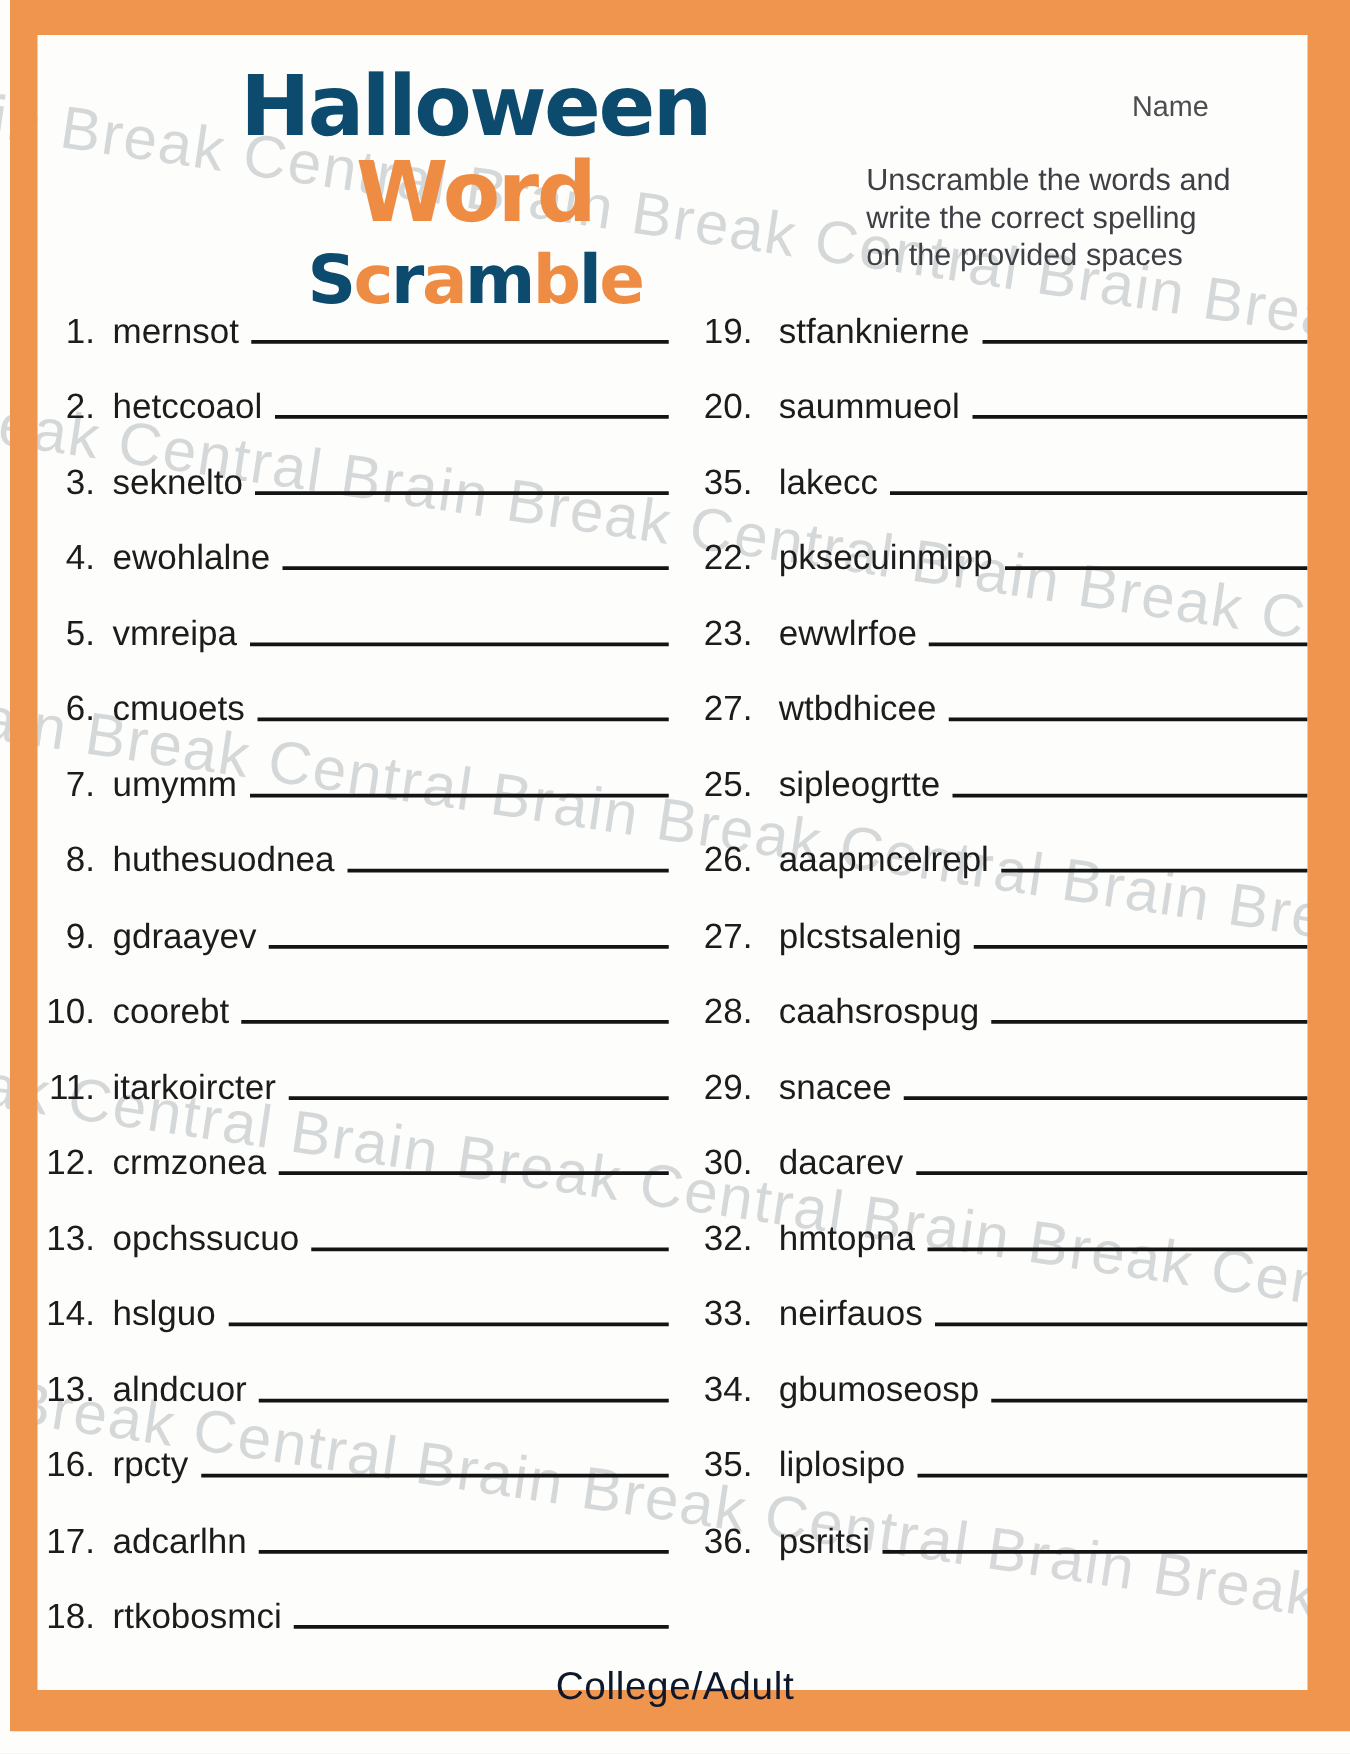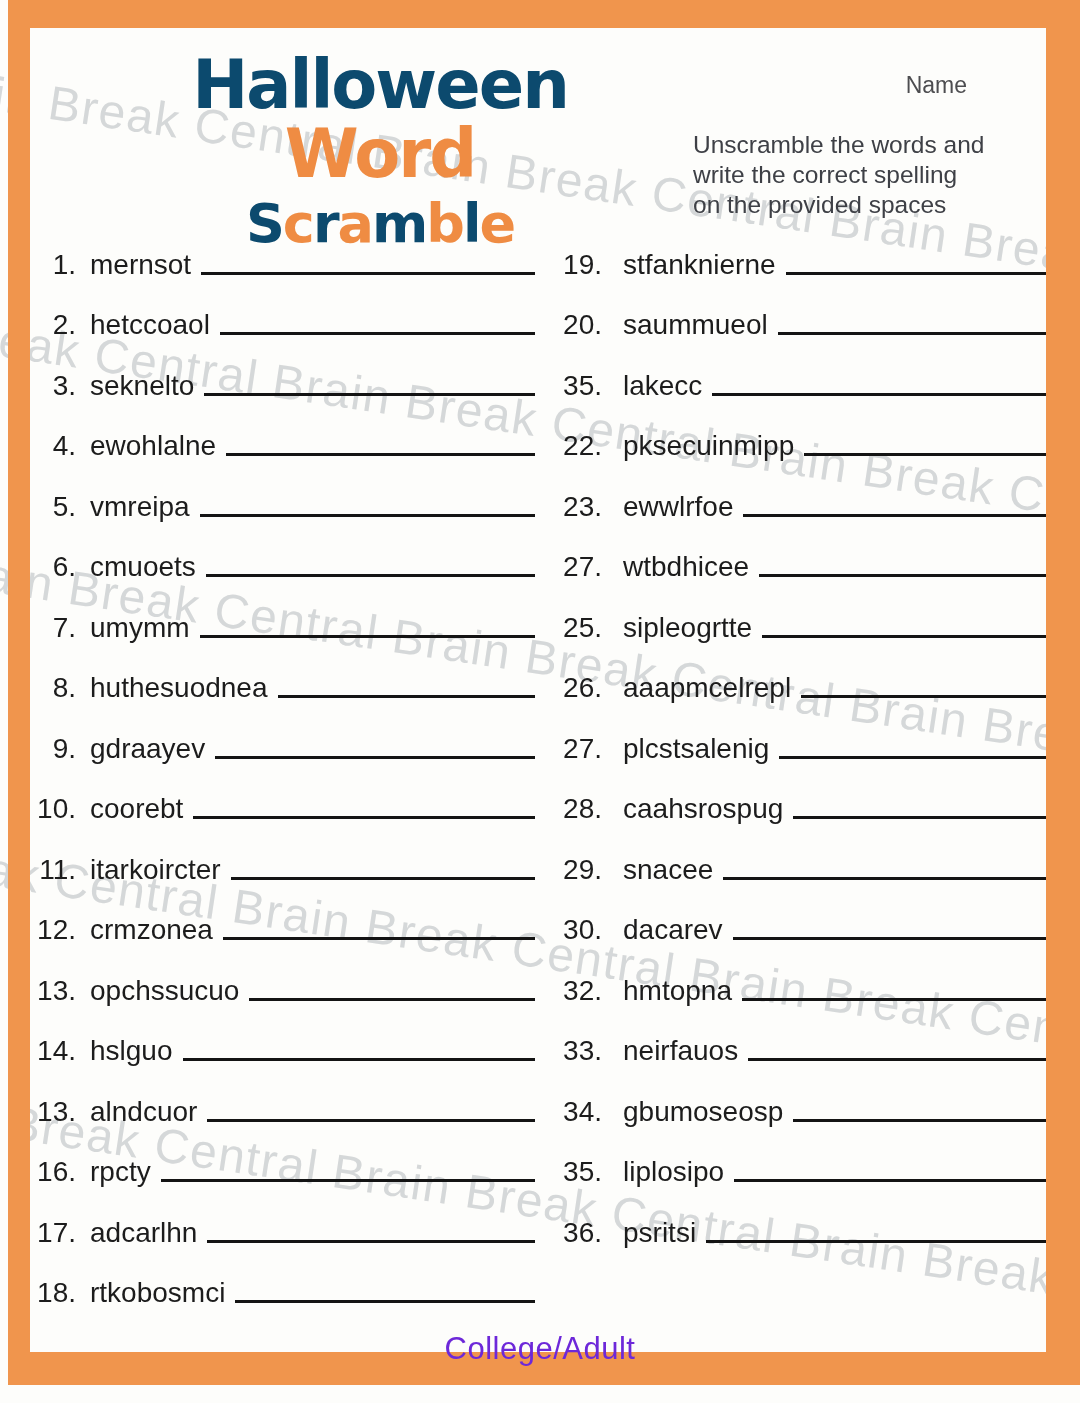--- a/index.html
+++ b/index.html
@@ -74,21 +74,21 @@
   }
   .line{
     flex:1 1 auto; min-width:40px;
     border-bottom:3px solid #141414;
     margin-left:10px; margin-bottom:4px;
   }
   
   .footer{
     position:absolute; left:0; right:0; bottom:36px;
     text-align:center; z-index:4;
-    font-size:31px; color:#6d28d9; letter-spacing:.5px;
+    font-size:31px; color:#0f172a; letter-spacing:.5px;
   }
 </style>
 </head>
 <body>
 
 <div class="page">
 
   <div class="wm-layer" id="wm-layer">
       <div class="wm">Brain Break Central Brain Break Central Brain Break Central Brain Break Central Brain Break Central </div>
       <div class="wm">Brain Break Central Brain Break Central Brain Break Central Brain Break Central Brain Break Central </div>

